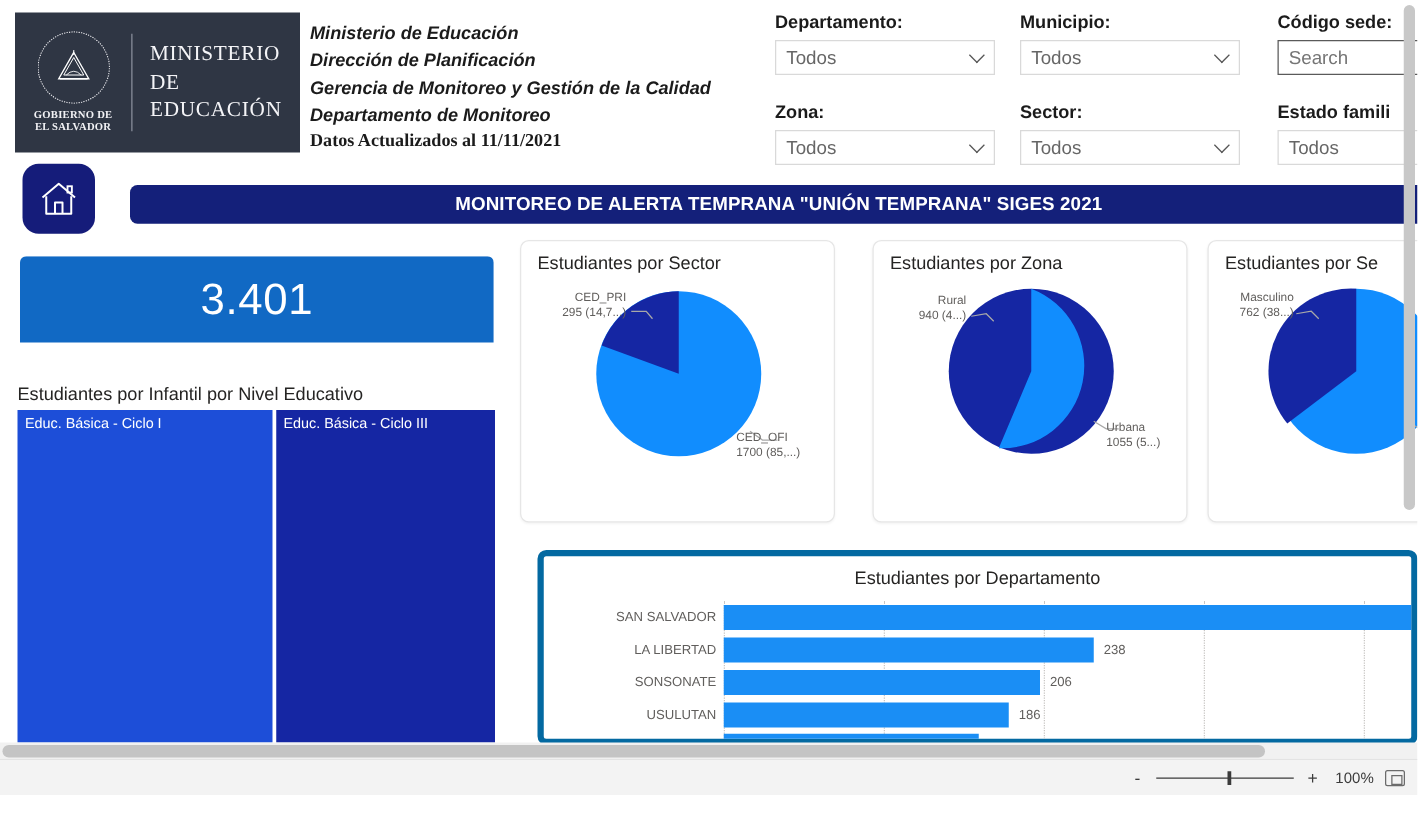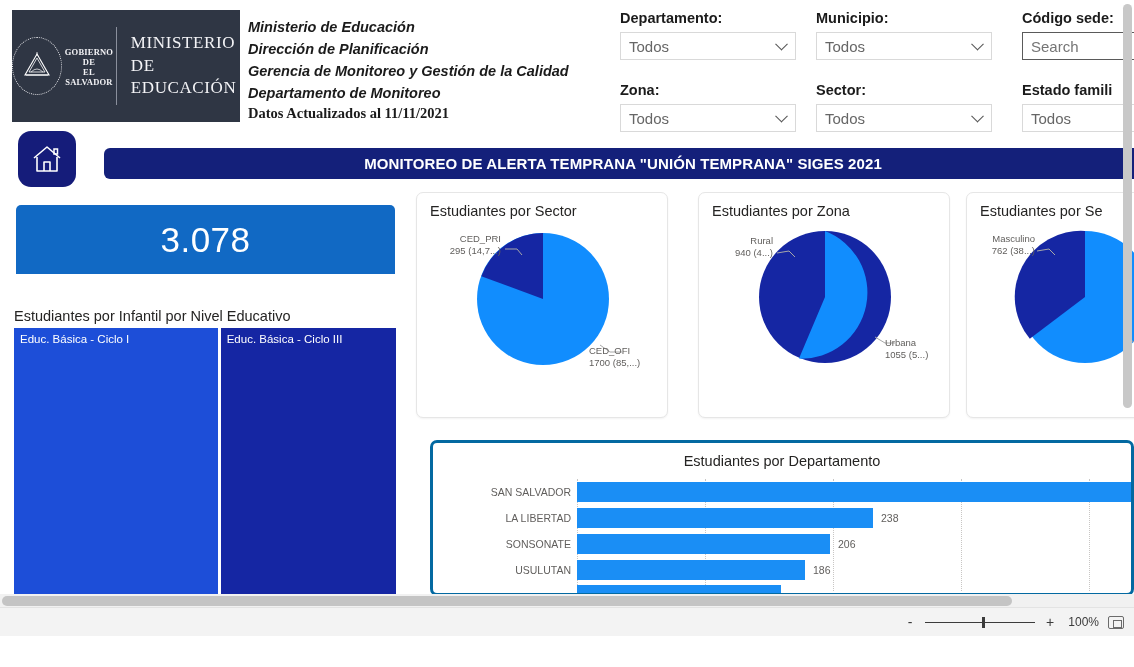--- a/index.html
+++ b/index.html
@@ -31,21 +31,21 @@
     left: 12px; top: 10px;
     width: 228px; height: 112px;
     background: #2f3644;
     display: flex;
     align-items: center;
     justify-content: center;
     gap: 0px;
   }
   .logo-left {
     width: 104px;
-    display: flex; flex-direction: row;
+    display: flex; flex-direction: column;
     align-items: center; justify-content: space-between;
     color: #ffffff;
   }
   .crest {
     width: 58px; height: 58px;
     position: relative;
   }
   .crest-stars {
     position: absolute; inset: 0;
     border: 1.5px dotted #e8e8ec;
@@ -229,21 +229,21 @@
     white-space: nowrap;
   }
   .pie-label.r { text-align: right; }
 
   
   .barcard {
     position: absolute;
     left: 430px; top: 440px;
     width: 704px; height: 156px;
     background: #ffffff;
-    border: 3px solid #0369a1;
+    border: 5px solid #0369a1;
     border-radius: 7px;
     overflow: hidden;
   }
   .bartitle {
     font-size: 14.5px;
     color: #252423;
     text-align: center;
     padding-top: 10px;
   }
   .barplot {
@@ -464,21 +464,21 @@
         <path d="M3 14 L16 3 L29 14" fill="none" stroke="#fff" stroke-width="1.6" stroke-linejoin="round"></path>
         <path d="M6 13 L6 27 L26 27 L26 13" fill="none" stroke="#fff" stroke-width="1.6" stroke-linejoin="round"></path>
         <path d="M13 27 L13 18 L19 18 L19 27" fill="none" stroke="#fff" stroke-width="1.6" stroke-linejoin="round"></path>
         <rect x="23" y="5" width="3.5" height="5" fill="none" stroke="#fff" stroke-width="1.5"></rect>
       </svg>
     </div>
 
     <div class="banner">MONITOREO DE ALERTA TEMPRANA "UNIÓN TEMPRANA" SIGES 2021</div>
 
     <div class="kpi-card">
-      <div class="kpi-body">3.078</div>
+      <div class="kpi-body">3.401</div>
     </div>
 
     <div class="treemap-wrap">
       <div class="treemap-title">Estudiantes por Infantil por Nivel Educativo</div>
       <div class="treemap">
         <div class="tm-cell" style="flex:54; background:#1d4ed8;">
           <span>Educ. Básica - Ciclo I</span>
         </div>
         <div class="tm-cell" style="flex:46; background:#1526a3;">
           <span>Educ. Básica - Ciclo III</span>

